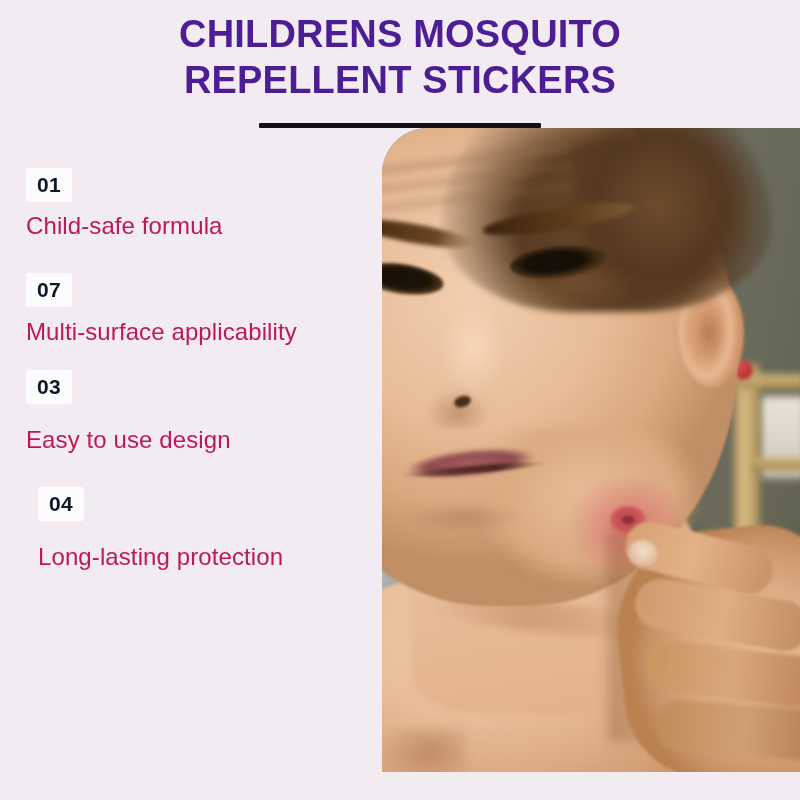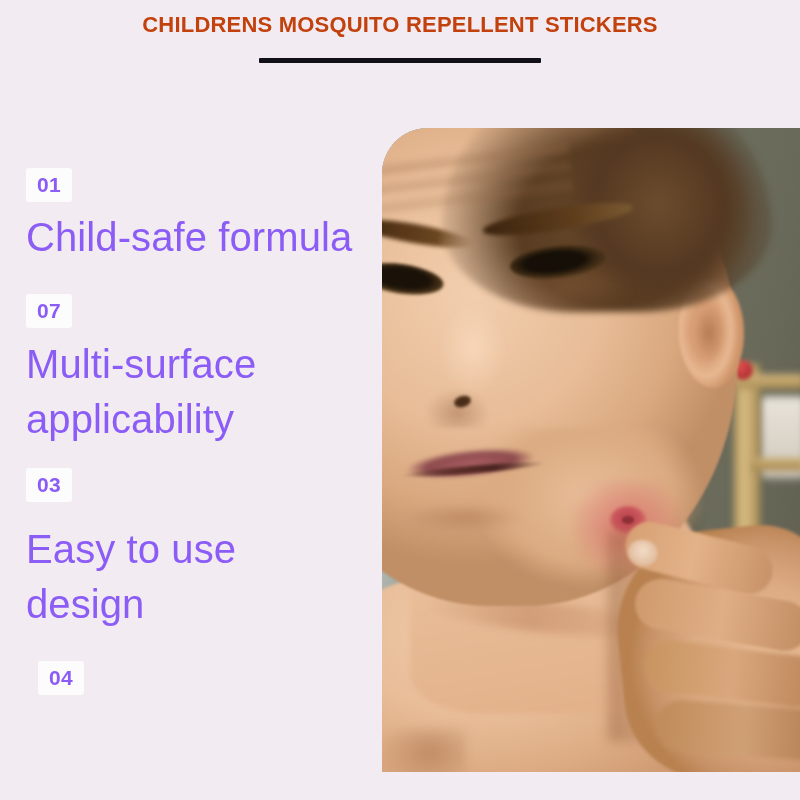--- a/index.html
+++ b/index.html
@@ -23,25 +23,25 @@
 
   
   .header {
     position: absolute;
     left: 0;
     top: 12px;
     width: 800px;
     text-align: center;
   }
   .title {
-    font-size: 22px;
+    font-size: 38px;
     font-weight: bold;
     line-height: 1.21;
     letter-spacing: 0.2px;
-    color: #c2410c;
+    color: #4c1d95;
     margin: 0;
     padding: 0 60px;
     box-sizing: border-box;
   }
   .title-rule {
     width: 282px;
     height: 5px;
     background: #111018;
     margin: 19px auto 0 auto;
     border-radius: 1px;
@@ -54,33 +54,33 @@
     top: 168px;
     width: 340px;
   }
   .feature {
     margin-bottom: 22px;
   }
   .feature:last-child { margin-bottom: 0; margin-left: 12px; }
   .badge {
     display: inline-block;
     background: #fdfcfd;
-    color: #8b5cf6;
+    color: #0f172a;
     font-size: 21px;
     font-weight: bold;
     line-height: 1;
     padding: 6px 11px 7px 11px;
     border-radius: 3px;
     letter-spacing: 0.3px;
   }
   .feature-text {
-    font-size: 40px;
+    font-size: 24px;
     font-weight: 400;
     line-height: 1.36;
-    color: #8b5cf6;
+    color: #be185d;
     margin-top: 9px;
     letter-spacing: 0.1px;
     max-width: 330px;
   }
   .f1 .feature-text { margin-top: 8px; }
   .f2 { margin-top: 30px; }
   .f2 .feature-text { }
   .f3 { margin-top: 22px; }
   .f3 .feature-text { margin-top: 20px; }
   .f4 { margin-top: 30px; }
@@ -544,20 +544,21 @@
       <div class="feature-text">Multi-surface applicability</div>
     </div>
 
     <div class="feature f3">
       <div class="badge">03</div>
       <div class="feature-text">Easy to use design</div>
     </div>
 
     <div class="feature f4">
       <div class="badge">04</div>
+      <div class="feature-text">Long-lasting protection</div>
     </div>
 
   </div>
 
   <div class="photo">
     <div class="photo-inner">
 
       <div class="wall-edge"></div>
       <div class="bed-shadow"></div>
       <div class="bedding"></div>

